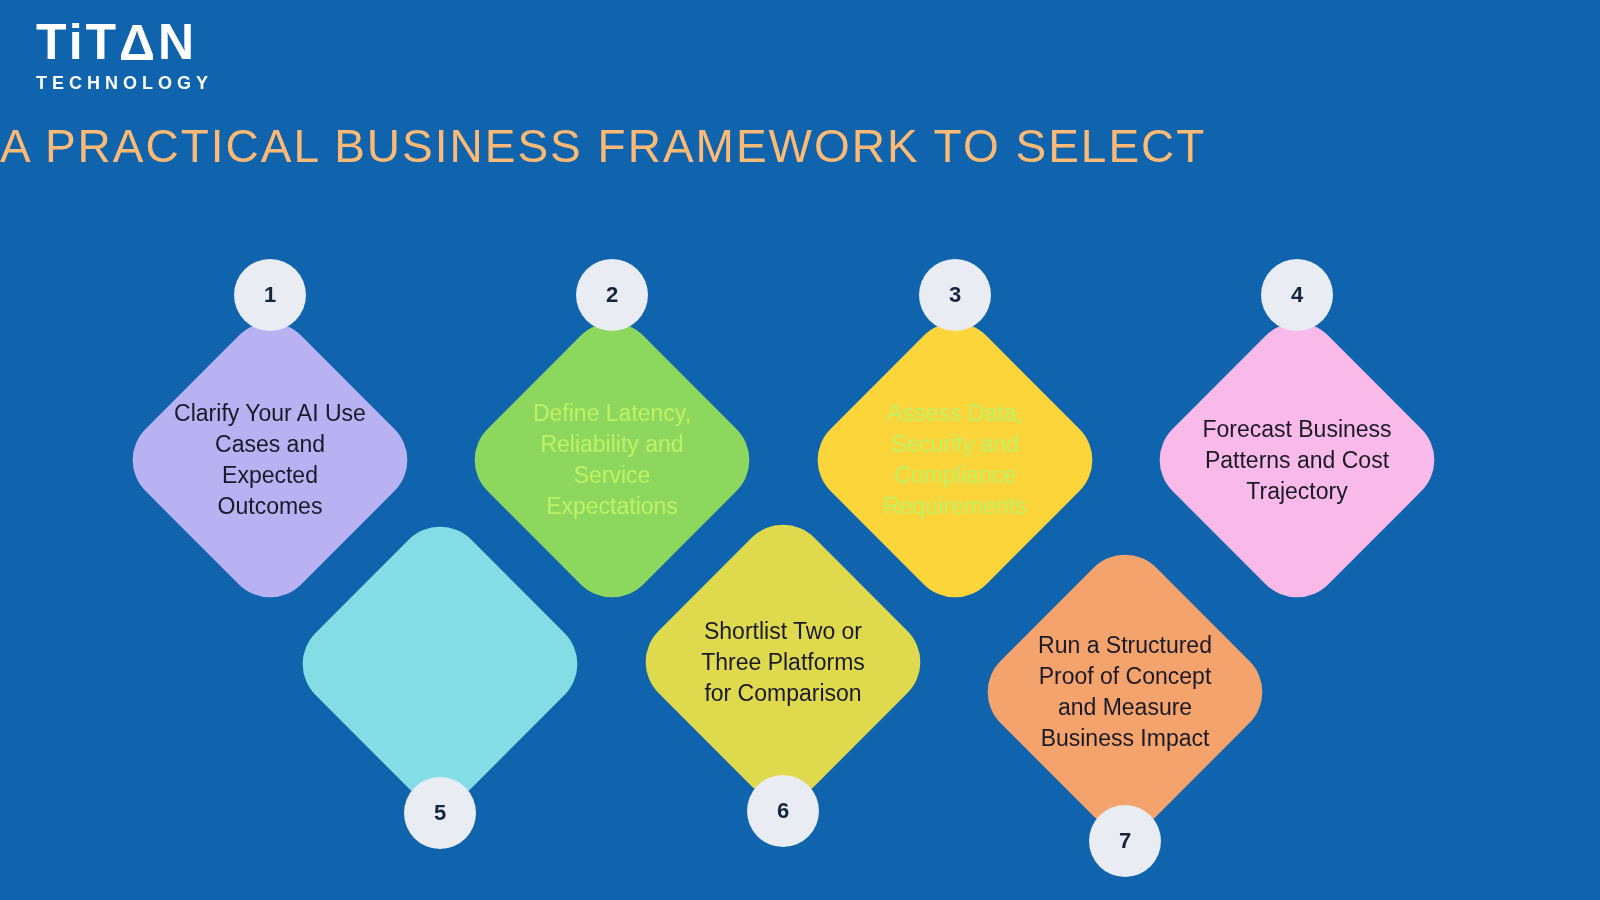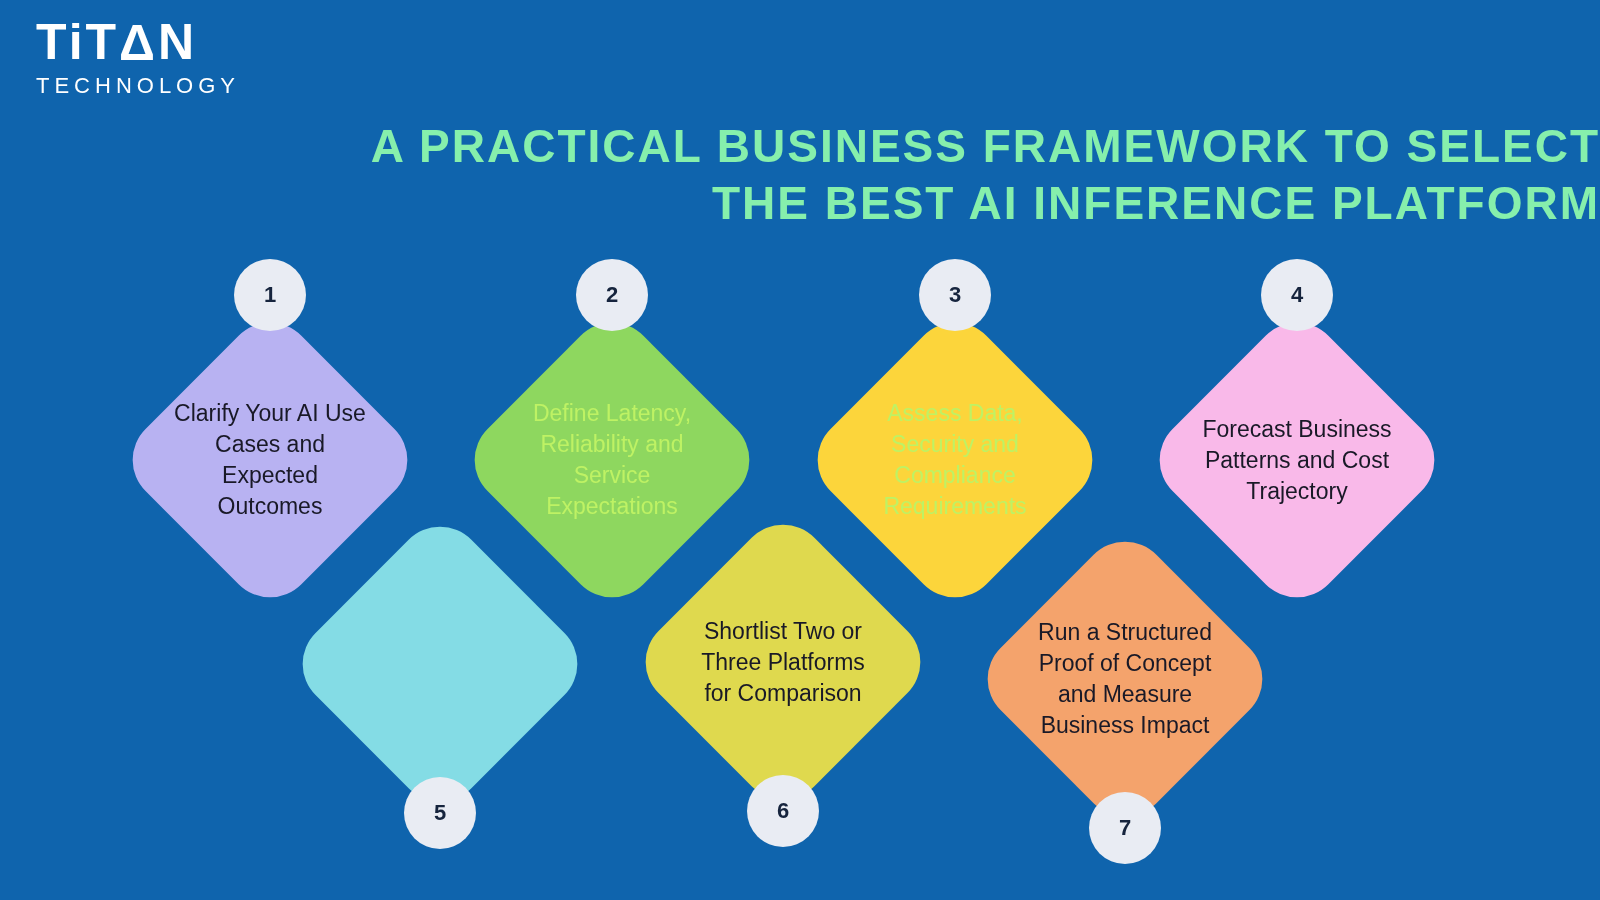--- a/index.html
+++ b/index.html
@@ -11,31 +11,31 @@
     width: 1600px;
     height: 900px;
     background: #0f64ad;
     overflow: hidden;
   }
 
   
   .logo { position: absolute; top: 16px; left: 36px; color: #ffffff; }
   .logo-word { font-size: 50px; font-weight: bold; letter-spacing: 3px; line-height: 1.05; }
   .logo-a { display: inline-block; transform: translateY(1px); }
-  .logo-sub { font-size: 22px; font-weight: normal; letter-spacing: 5px; margin-top: 4px; }
+  .logo-sub { font-size: 18px; font-weight: bold; letter-spacing: 5px; margin-top: 4px; }
 
   
   .title {
     position: absolute;
     top: 118px; left: 0;
     width: 100%;
-    text-align: right;
-    color: #86efac;
+    text-align: left;
+    color: #fdba74;
     font-size: 46px;
-    font-weight: bold;
+    font-weight: normal;
     letter-spacing: 2px;
     line-height: 57px;
   }
   .title-line { display: block; }
 
   
   .step { position: absolute; width: 310px; height: 310px; }
   .diamond {
     position: absolute;
     left: 45px; top: 45px;
@@ -71,35 +71,34 @@
   }
   .badge-top { top: -46px; }
   .badge-bottom { bottom: -30px; }
 
   .step-1 { left: 115px;  top: 305px; }
   .step-2 { left: 457px;  top: 305px; }
   .step-3 { left: 800px;  top: 305px; }
   .step-4 { left: 1142px; top: 305px; }
   .step-5 { left: 285px;  top: 509px; }
   .step-6 { left: 628px;  top: 507px; }
-  .step-7 { left: 970px;  top: 524px; }
+  .step-7 { left: 970px;  top: 537px; }
 </style>
 </head>
 <body>
 
 <div class="canvas" style="background: rgb(15, 100, 173);">
 
   <div class="logo">
     <div class="logo-word"><span>TiT</span><span class="logo-a">Δ</span><span>N</span></div>
     <div class="logo-sub">TECHNOLOGY</div>
   </div>
 
   <h1 class="title">
     <span class="title-line">A PRACTICAL BUSINESS FRAMEWORK TO SELECT</span>
-    <span class="title-line">THE BEST AI INFERENCE PLATFORM</span>
   </h1>
 
   <div class="step step-1">
     <div class="diamond" style="background: rgb(184, 178, 242);"></div>
     <div class="step-label" style="color: rgb(25, 25, 39);">Clarify Your AI Use Cases and Expected Outcomes</div>
     <div class="badge badge-top" style="background: rgb(233, 236, 243); color: rgb(22, 36, 61);">1</div>
   </div>
 
   <div class="step step-2">
     <div class="diamond" style="background: rgb(142, 215, 95);"></div>

